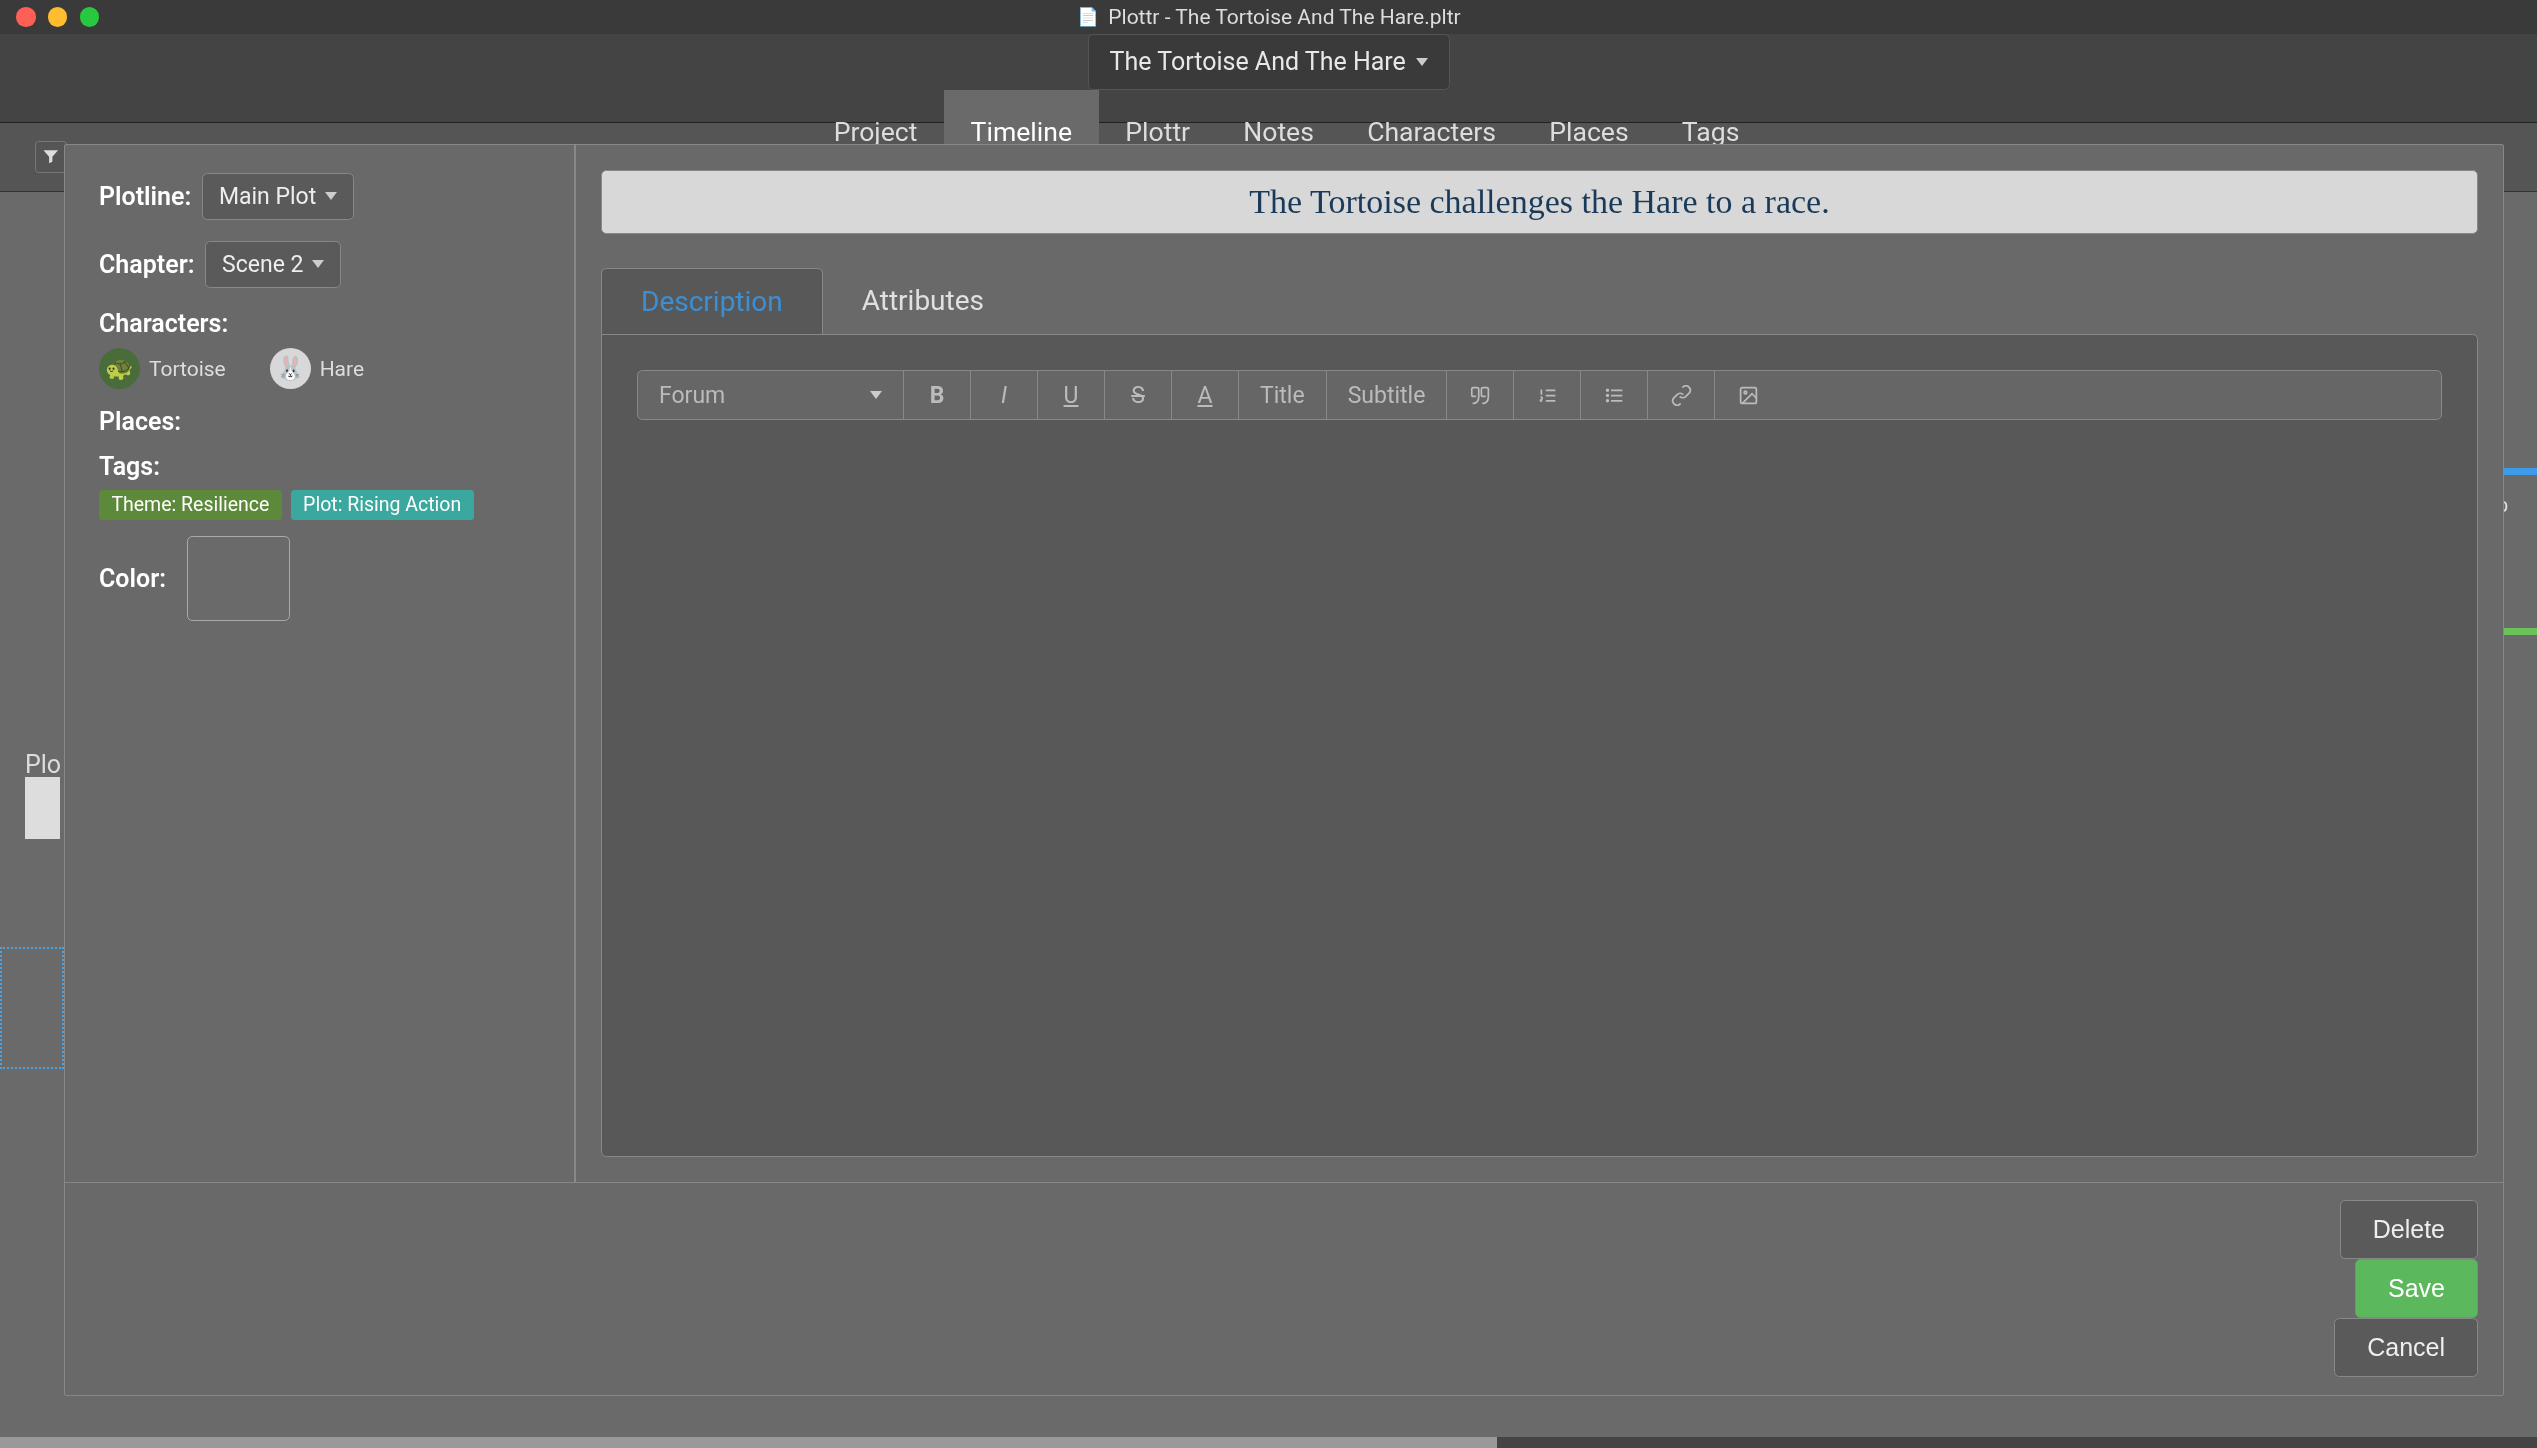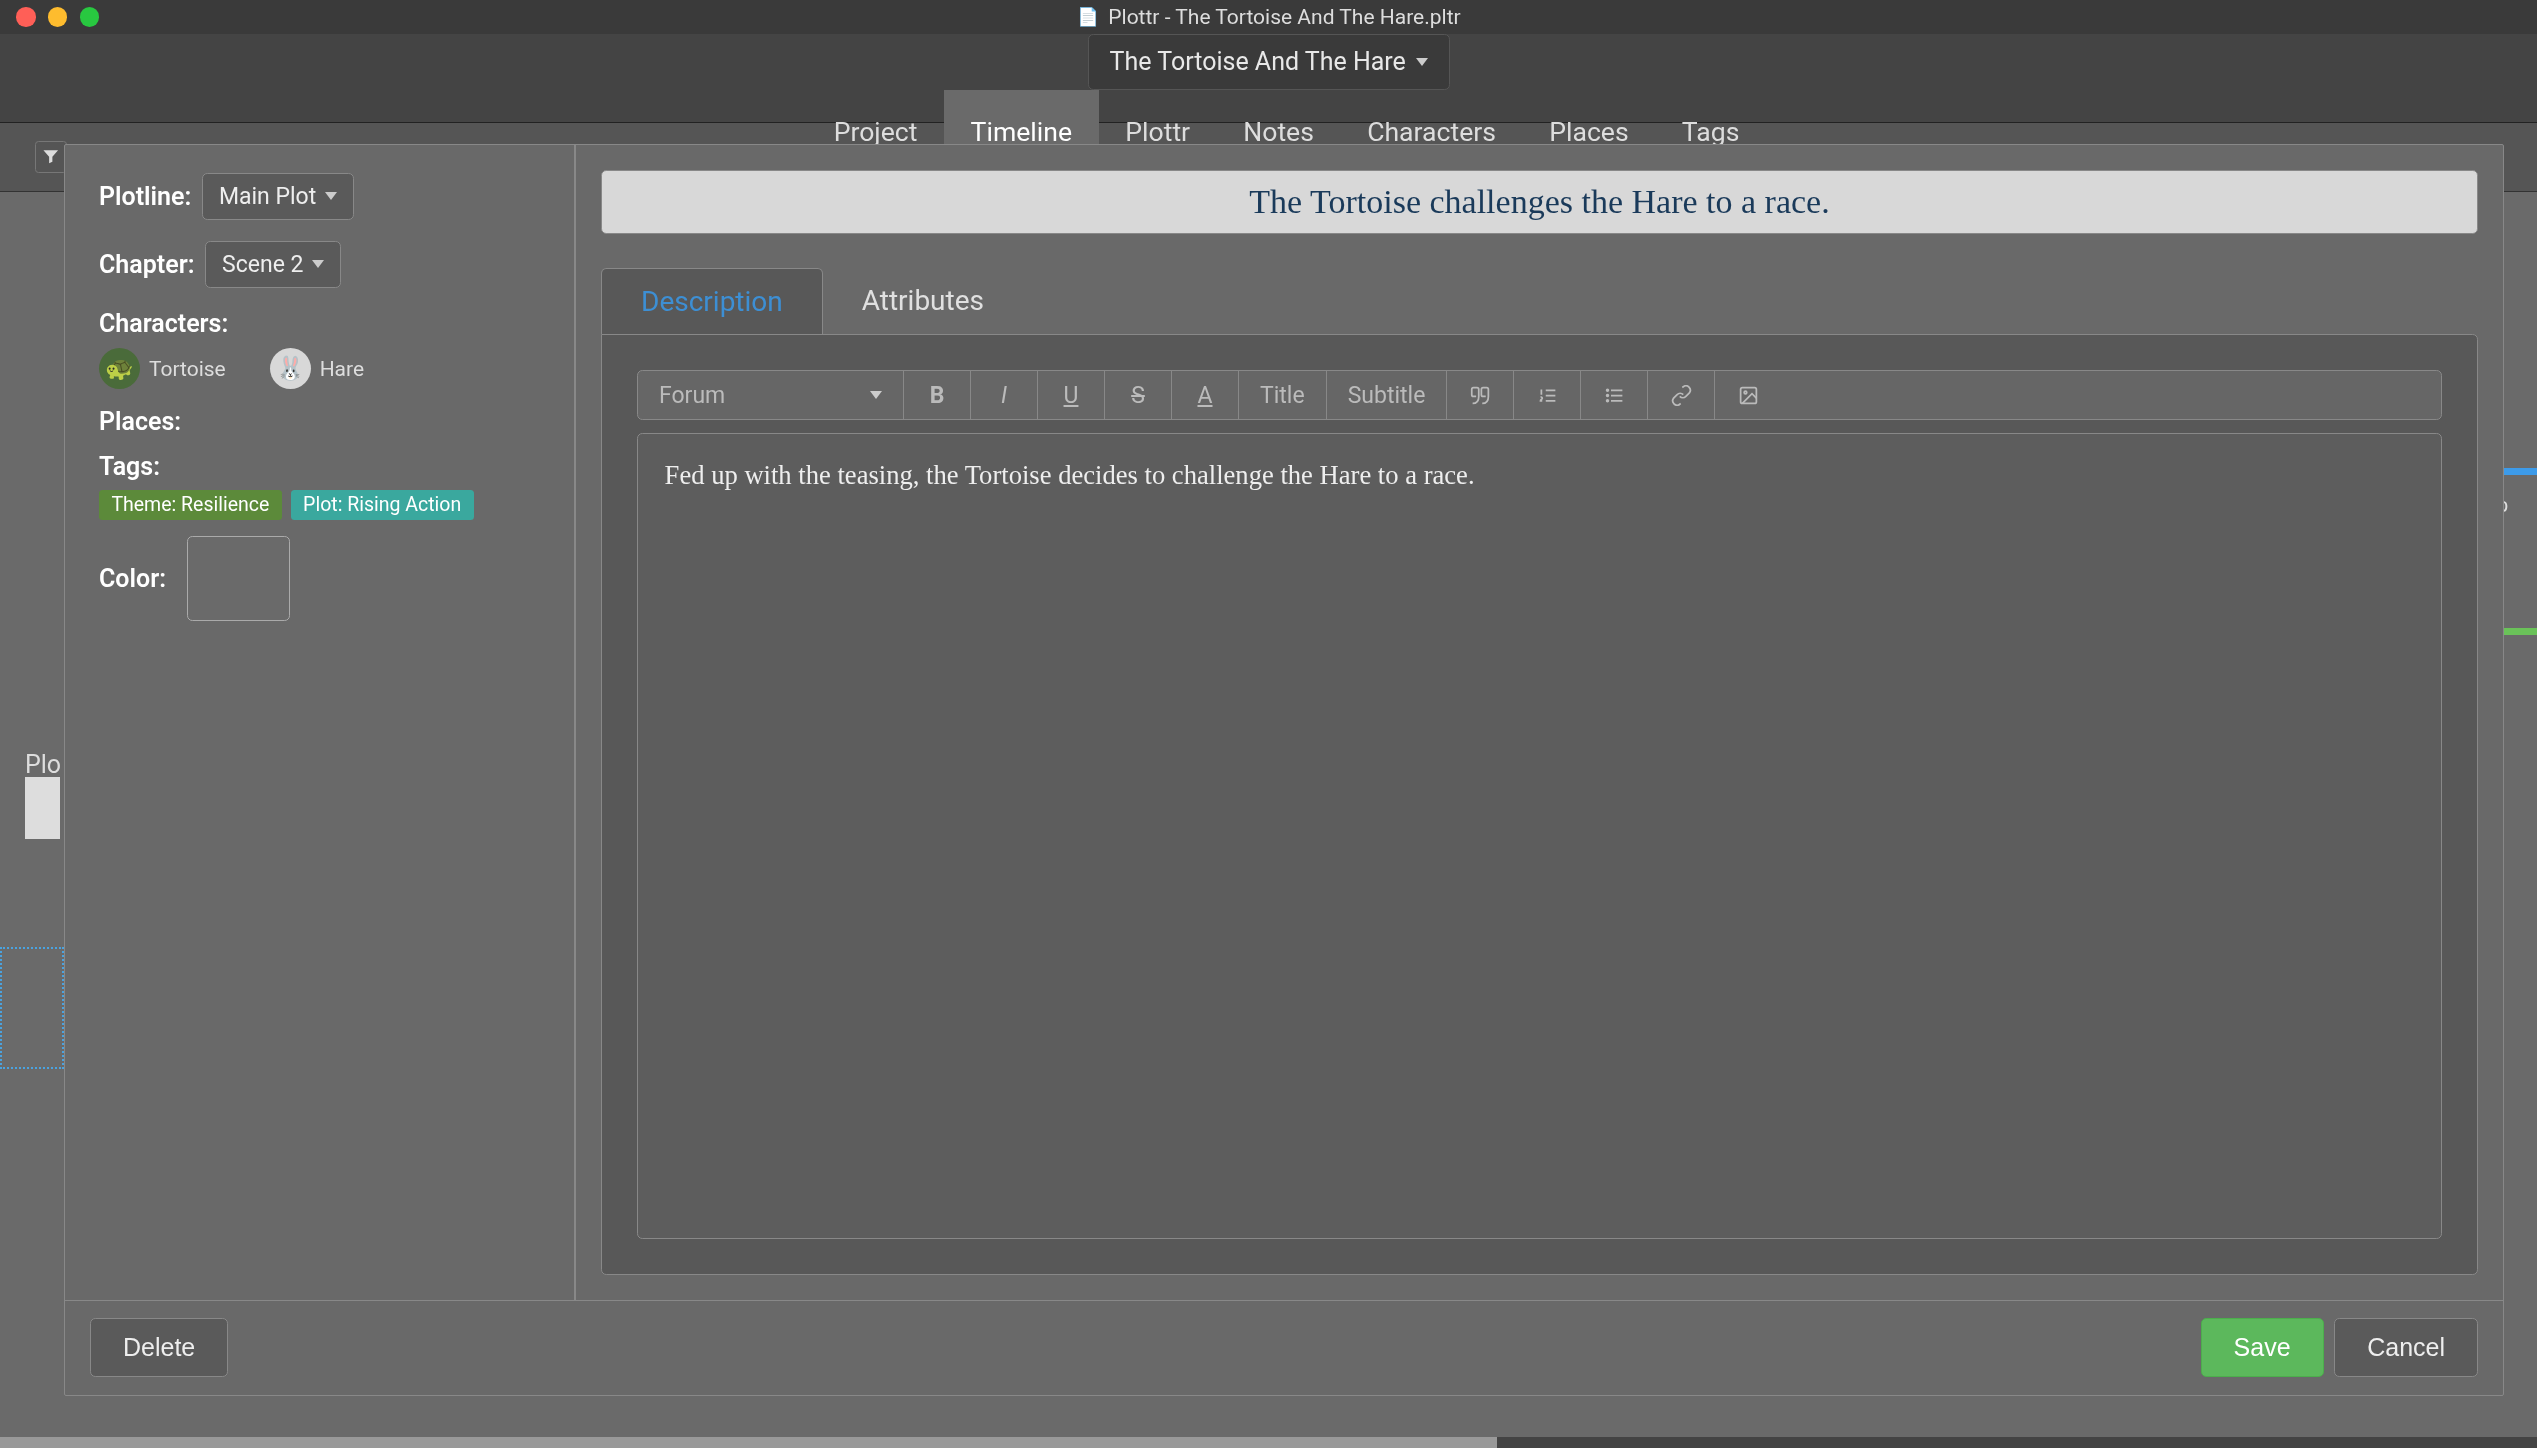--- a/index.html
+++ b/index.html
@@ -324,20 +324,21 @@
   padding: 26.6px;
   color: #eee;
   font-size: 26.6px;
   font-family: Georgia, serif;
 }
 .modal-footer {
   border-top: 1.8px solid #888;
   padding: 17.7px 25px;
   display: flex;
   align-items: flex-end;
+  flex-direction: column;
 }
 .btn {
   padding: 14px 32px;
   border-radius: 5.3px;
   font-size: 25px;
   cursor: pointer;
   border: 0.9px solid #888;
 }
 .btn-delete { background: #5a5a5a; color: #eee; }
 .btn-save { background: #5cb85c; color: #fff; border-color: #4cae4c; margin-left: auto; }
@@ -518,21 +519,20 @@
               </svg>
           </div>
           <div class="tb-item" style="border-right:none">
             <svg width="21" height="21" viewBox="0 0 24 24" stroke-width="2">
                 <rect x="3" y="3" width="18" height="18" rx="2"></rect>
                 <circle cx="8.5" cy="8.5" r="1.5"></circle>
                 <polyline points="21 15 16 10 5 21"></polyline>
               </svg>
           </div>
         </div>
-        <div class="editor-body">Fed up with the teasing, the Tortoise decides to challenge the Hare to a race.</div>
       </div>
     </div>
   </div>
   <div class="modal-footer">
     <button class="btn btn-delete">Delete</button>
     <button class="btn btn-save">Save</button>
     <button class="btn btn-cancel">Cancel</button>
   </div>
 </div>
 

